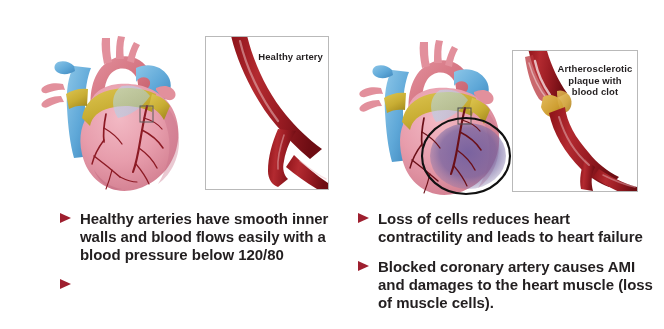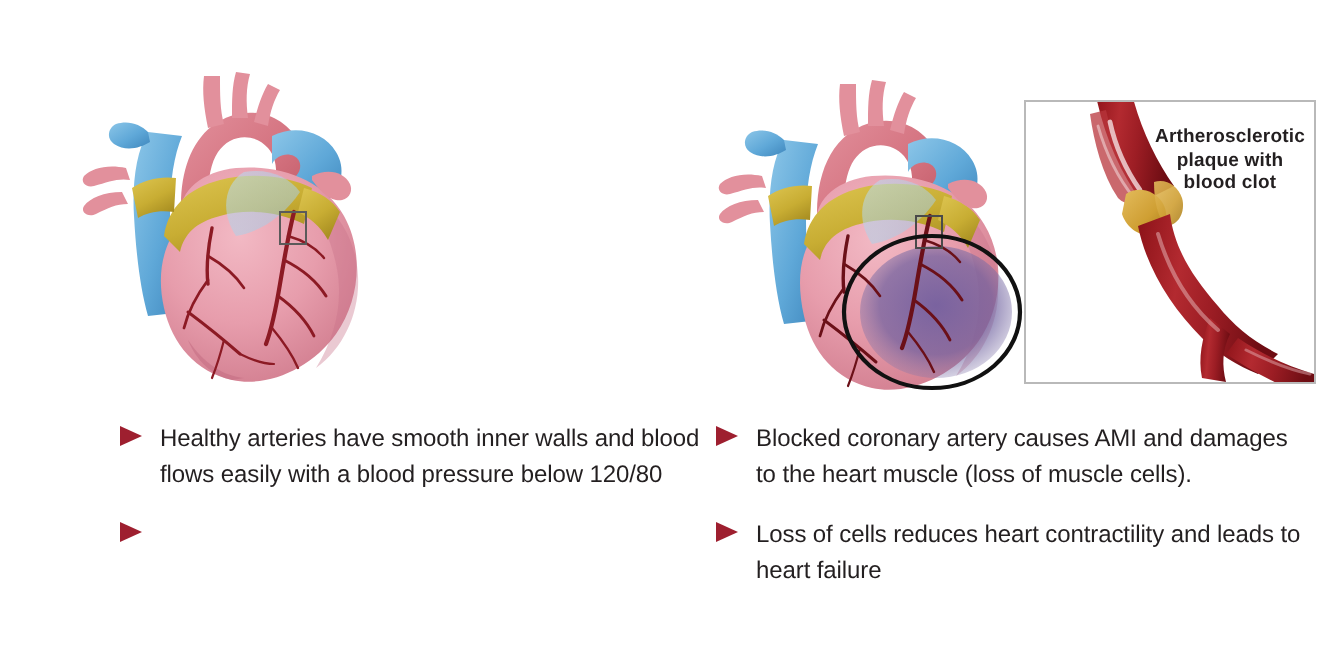--- a/index.html
+++ b/index.html
@@ -5,40 +5,40 @@
   html,body{margin:0;padding:0;}
   body{
     width:664px;height:329px;overflow:hidden;background:#ffffff;
     font-family:"Liberation Sans",sans-serif;position:relative;
   }
   .stage{position:absolute;inset:0;}
 
   
   .inset{position:absolute;background:#ffffff;border:1px solid #b9b9b9;overflow:hidden;}
   #inset-healthy{left:205px;top:36px;width:122px;height:152px;}
-  #inset-blocked{left:512px;top:50px;width:124px;height:140px;padding-left:20px;}
+  #inset-blocked{left:512px;top:50px;width:124px;height:140px;}
   .inset-label{
     position:absolute;font-weight:bold;color:#231f20;
     font-size:9.5px;line-height:11.5px;text-align:center;letter-spacing:.1px;
   }
   #label-healthy{right:5px;top:14px;width:74px;text-align:right;font-size:9.5px;}
   #label-blocked{right:3px;top:12px;width:78px;}
 
   
   .bullets{position:absolute;top:210px;}
   #bullets-left{left:60px;width:292px;}
   #bullets-right{left:358px;width:295px;}
   .bullet{position:relative;padding-left:20px;margin-bottom:12px;}
   .bullet-arrow{
     position:absolute;left:0;top:3px;width:0;height:0;
     border-top:5px solid transparent;border-bottom:5px solid transparent;
     border-left:11px solid #9e1f2f;
   }
   .bullet-text{
-    font-size:12px;line-height:14.2px;font-weight:normal;color:#231f20;
+    font-size:15px;line-height:14.2px;font-weight:bold;color:#231f20;
     letter-spacing:-.05px;
   }
 
   
   .heart-fig{position:absolute;}
   #heart-left{left:30px;top:22px;width:165px;height:180px;}
   #heart-right{left:352px;top:22px;width:168px;height:182px;}
   .heart-fig svg{display:block;width:100%;height:100%;}
 </style>
 </head>
@@ -120,20 +120,45 @@
         <path d="M74 118 C68 126 64 134 62 142" stroke-width="1.4"></path>
         <path d="M64 134 C72 140 82 148 90 155" stroke-width="1.5"></path>
         <path d="M82 148 C80 156 78 162 76 167" stroke-width="1.1"></path>
         <path d="M90 155 C96 158 102 160 107 160" stroke-width="1.1"></path>
       </g>
 
       <rect x="110" y="84" width="13" height="16" fill="none" stroke="#5a5a5a" stroke-width="1"></rect>
     </svg>
   </div>
 
+  <div class="inset" id="inset-healthy">
+    <svg viewBox="0 0 122 152" xmlns="http://www.w3.org/2000/svg" style="width:100%;height:100%;">
+      <defs>
+        <linearGradient id="vesH" x1="0" y1="0" x2="1" y2="0.2">
+          <stop offset="0%" stop-color="#8c1218"></stop>
+          <stop offset="35%" stop-color="#b32a30"></stop>
+          <stop offset="62%" stop-color="#9c1d24"></stop>
+          <stop offset="100%" stop-color="#6e0d13"></stop>
+        </linearGradient>
+      </defs>
+
+      <path d="M24 -6 C30 24 48 62 70 88 C80 100 92 112 104 122 L116 112
+               C102 102 90 90 80 78 C60 54 46 22 40 -6 Z" fill="url(#vesH)"></path>
+
+      <path d="M72 92 C66 106 62 120 62 134 C62 142 66 148 72 150 L82 142
+               C78 138 76 132 78 124 C80 112 85 102 90 94 Z" fill="url(#vesH)"></path>
+
+      <path d="M88 118 C98 128 110 138 122 146 L122 158 C106 150 92 140 80 130 Z" fill="url(#vesH)"></path>
+
+      <path d="M34 4 C40 30 54 60 72 84" stroke="#e8b9bc" stroke-width="2.2" fill="none" opacity=".55" stroke-linecap="round"></path>
+      <path d="M78 98 C74 110 71 122 72 132" stroke="#e8b9bc" stroke-width="1.6" fill="none" opacity=".5" stroke-linecap="round"></path>
+      <path d="M94 124 C104 132 112 138 120 142" stroke="#e8b9bc" stroke-width="1.6" fill="none" opacity=".45" stroke-linecap="round"></path>
+    </svg>
+    <div class="inset-label" id="label-healthy">Healthy artery</div>
+  </div>
 
   <div class="heart-fig" id="heart-right">
     <svg viewBox="0 0 168 182" xmlns="http://www.w3.org/2000/svg">
       <defs>
         <radialGradient id="myoR" cx="38%" cy="30%" r="80%">
           <stop offset="0%" stop-color="#f2b9c4"></stop>
           <stop offset="50%" stop-color="#e79dac"></stop>
           <stop offset="100%" stop-color="#cf7a8c"></stop>
         </radialGradient>
         <linearGradient id="aortaR" x1="0" y1="0" x2="1" y2="1">
@@ -254,21 +279,21 @@
       <span class="bullet-text">Healthy arteries have smooth inner walls and blood flows easily with a blood pressure below 120/80</span>
     </div>
     <div class="bullet">
       <span class="bullet-arrow"></span>
     </div>
   </div>
 
   <div class="bullets" id="bullets-right">
     <div class="bullet">
       <span class="bullet-arrow"></span>
+      <span class="bullet-text">Loss of cells reduces heart contractility and leads to heart failure</span>
+    </div>
+    <div class="bullet">
+      <span class="bullet-arrow"></span>
       <span class="bullet-text">Blocked coronary artery causes AMI and damages to the heart muscle (loss of muscle cells).</span>
     </div>
-    <div class="bullet">
-      <span class="bullet-arrow"></span>
-      <span class="bullet-text">Loss of cells reduces heart contractility and leads to heart failure</span>
-    </div>
   </div>
 
 </div>
 
 </body></html>

